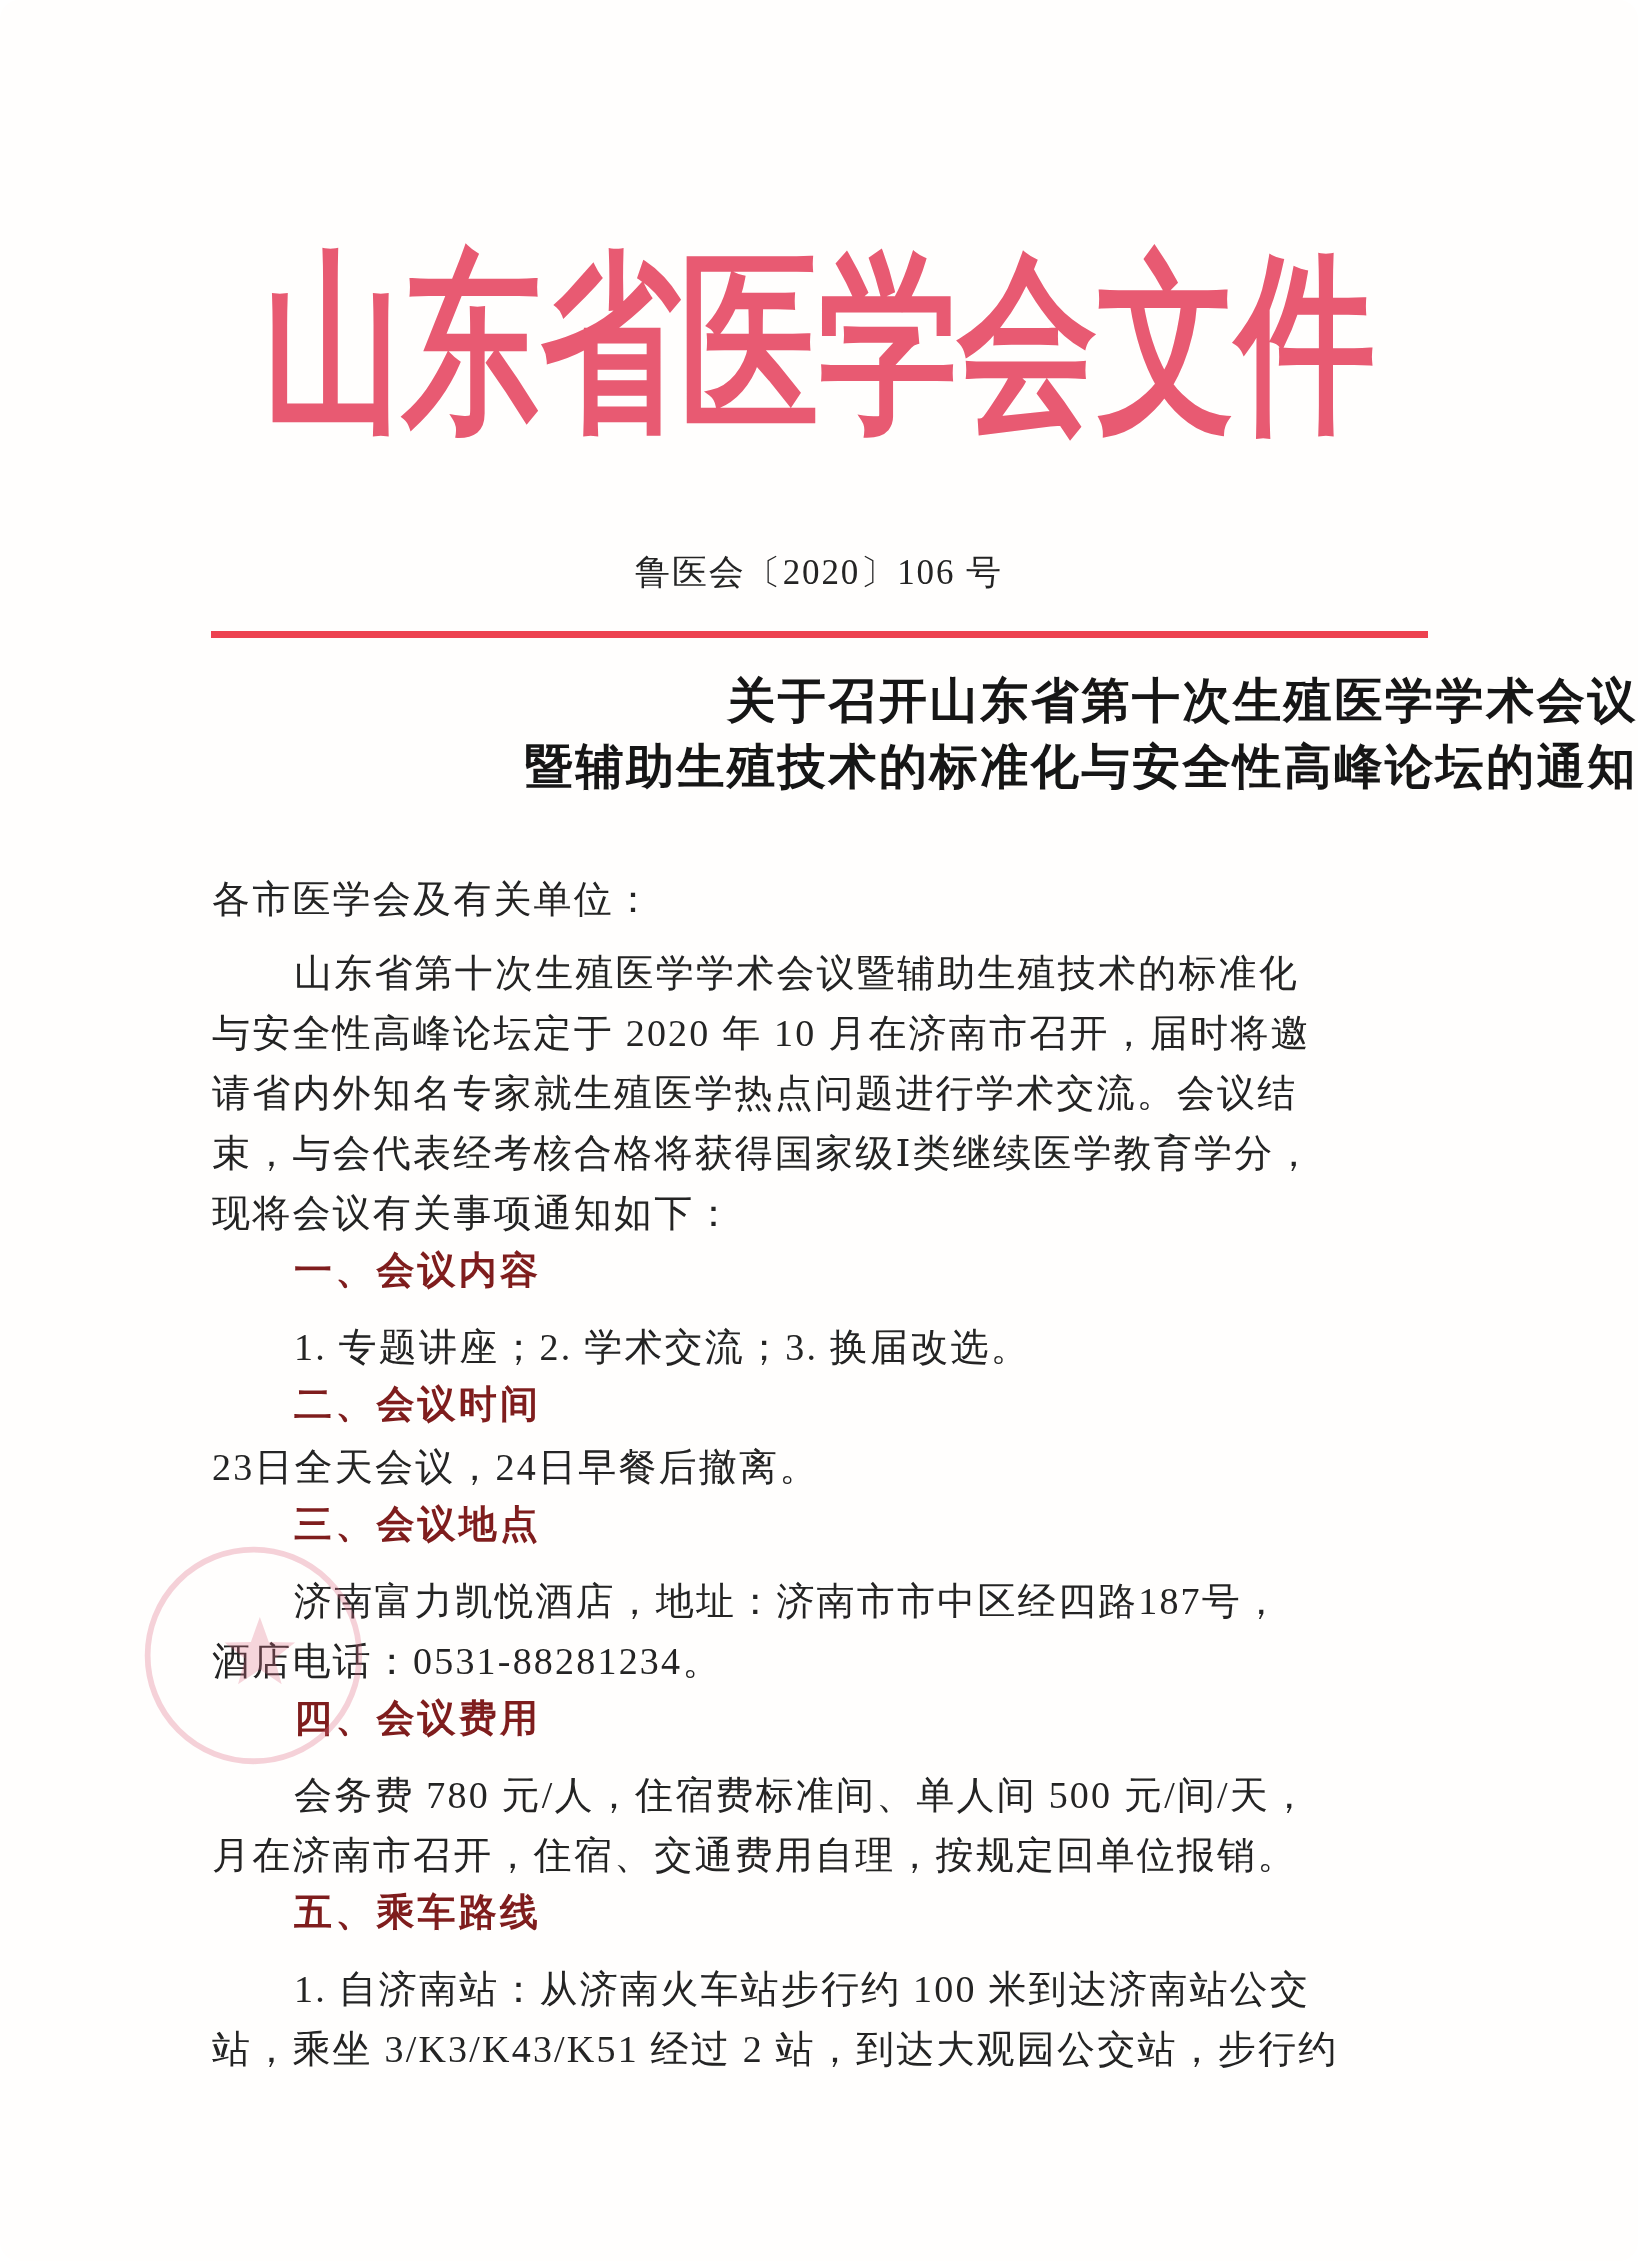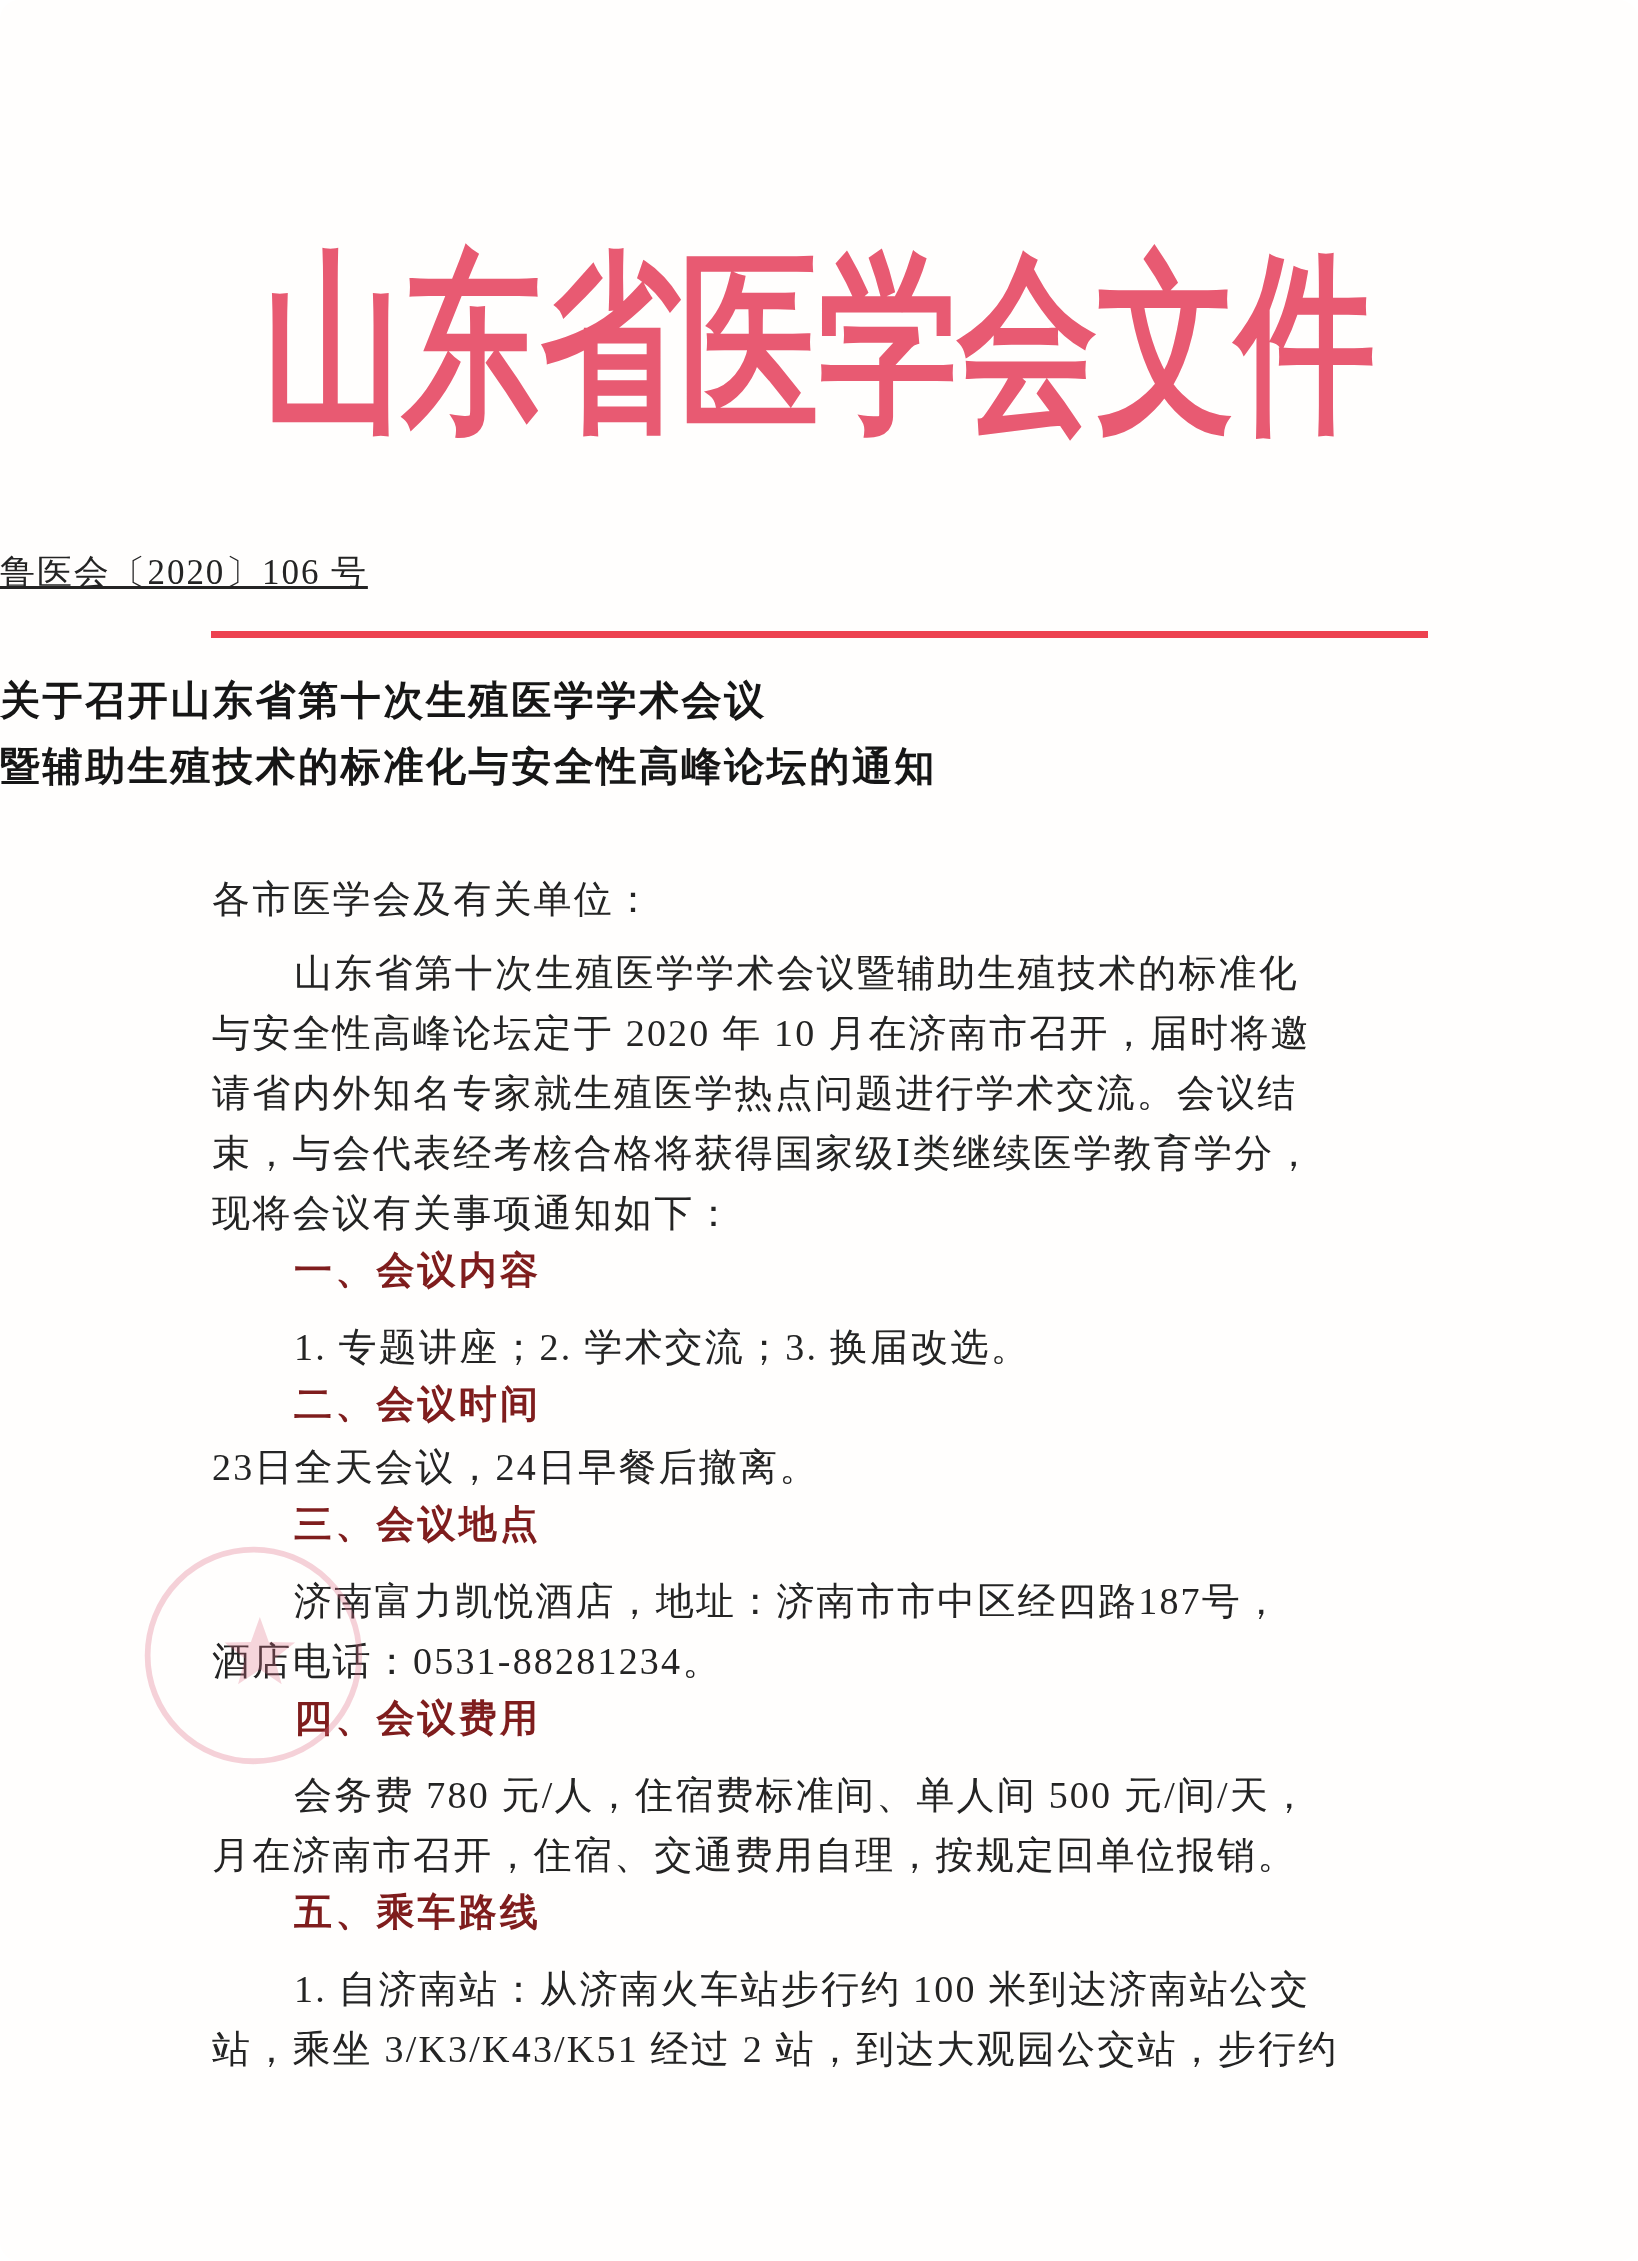--- a/index.html
+++ b/index.html
@@ -37,46 +37,46 @@
     transform: scaleX(0.72);
     transform-origin: 50% 50%;
   }
 
   
   .doc-number {
     position: absolute;
     top: 547px;
     left: 0;
     width: 100%;
+    text-align: center;
     font-size: 35px;
     line-height: 51px;
     letter-spacing: 1.9px;
     color: #242424;
-    text-decoration: underline;
   }
 
   
   .red-rule {
     position: absolute;
     top: 631px;
     left: 211px;
     width: 1217px;
     height: 7px;
     background: var(--rule_red, #ed4250);
   }
 
   
   .notice-title {
     position: absolute;
     top: 668px;
     left: 0;
     width: 100%;
-    text-align: left;
+    text-align: right;
     font-weight: 700;
-    font-size: 40px;
+    font-size: 48px;
     line-height: 66px;
     letter-spacing: 2.6px;
     color: #161616;
   }
 
   
   .body-text {
     position: absolute;
     top: 869px;
     left: 212px;

